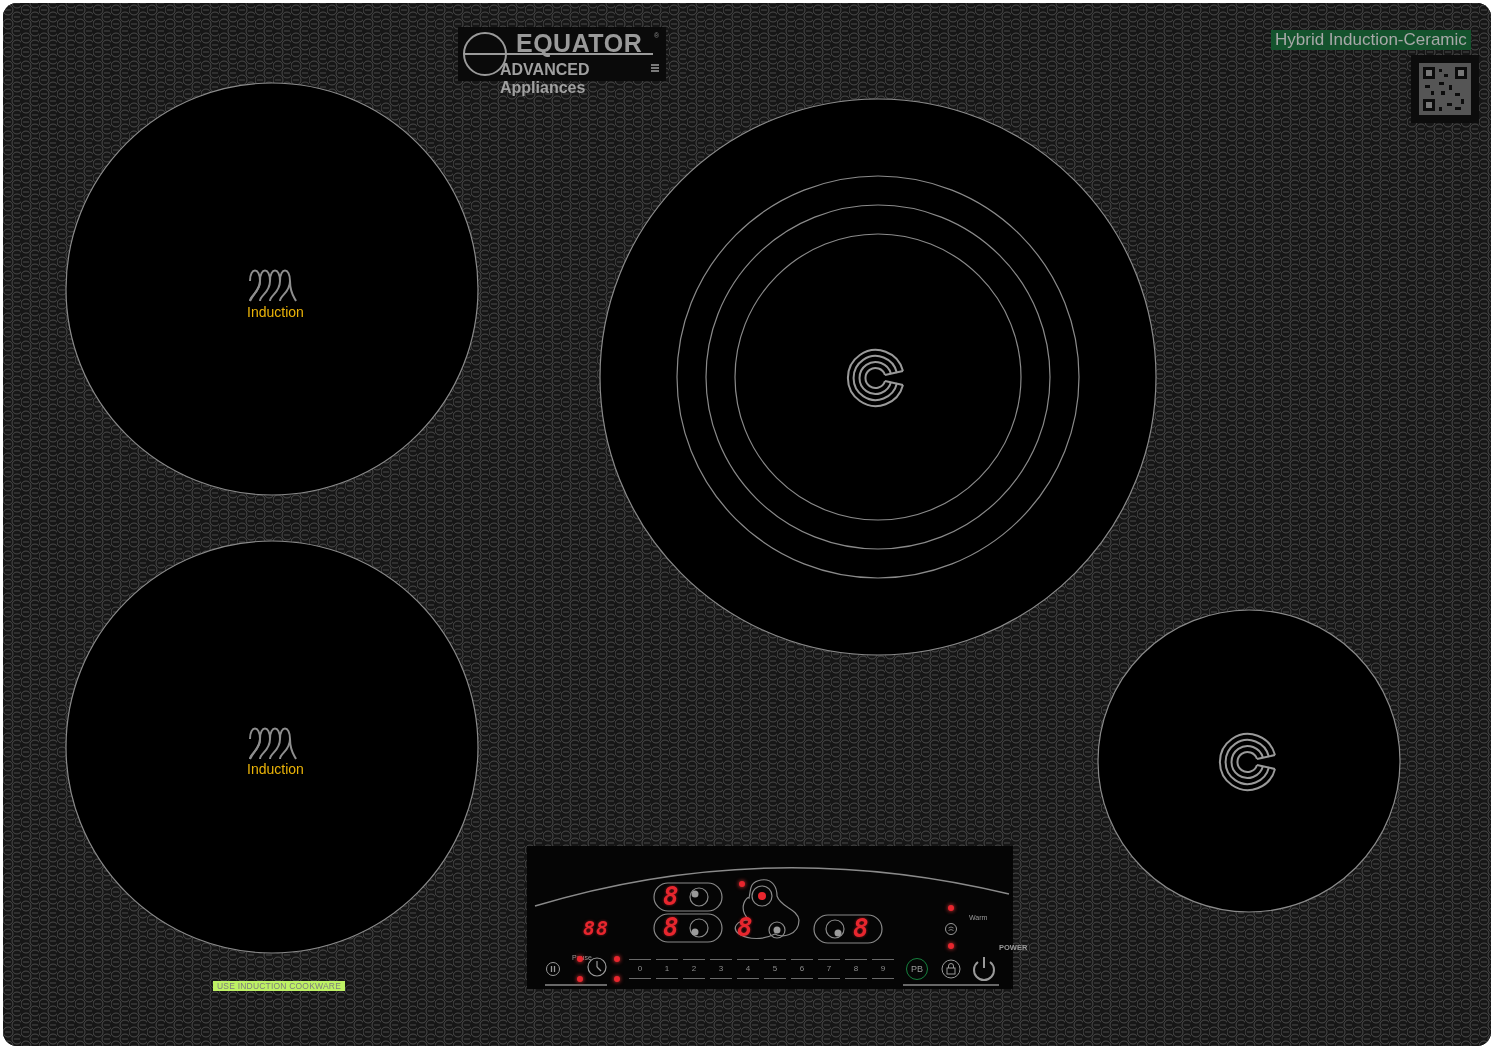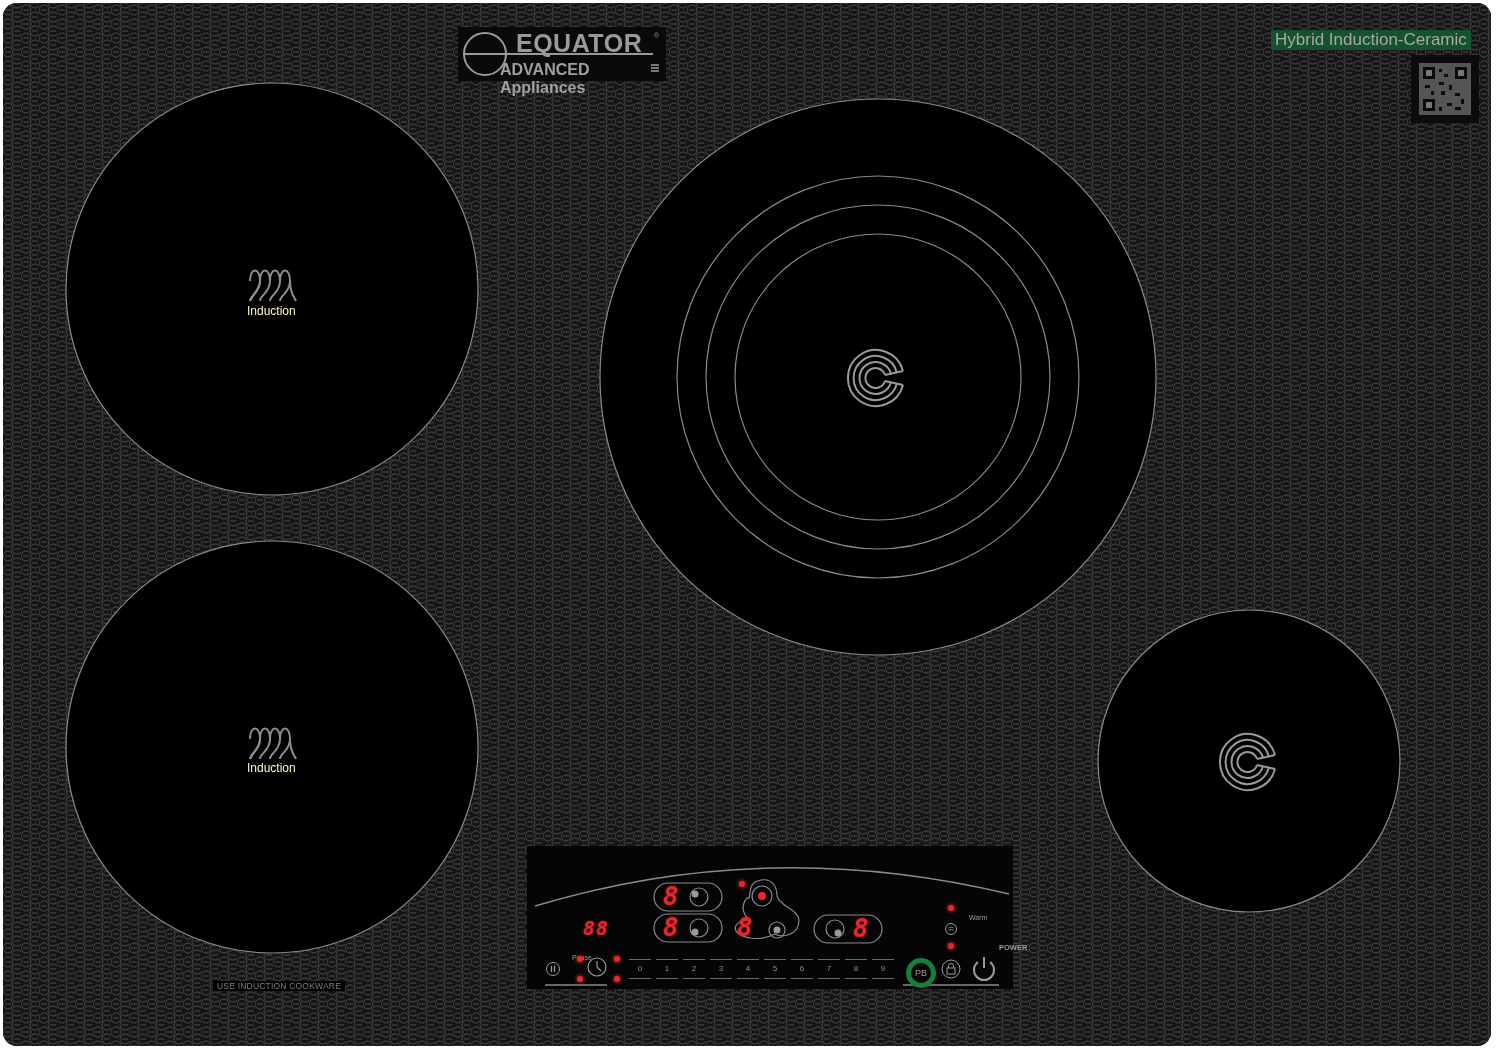--- a/index.html
+++ b/index.html
@@ -12,22 +12,22 @@
   .cooktop svg.bg { position:absolute; left:0; top:0; }
   .abs { position:absolute; }
   .logo-box {
     position:absolute; left:455px; top:24px; width:208px; height:54px; background:#0a0a0a;
   }
   .logo-title { position:absolute; left:58px; top:2px; color:#9a9a9a; font-size:25px; font-weight:bold; letter-spacing:0.5px; }
   .logo-reg { position:absolute; left:196px; top:5px; color:#888; font-size:7px; }
   .logo-sub { position:absolute; left:42px; top:34px; color:#a0a0a0; font-size:16px; font-weight:bold; }
   .model-label { position:absolute; left:1268px; top:27px; color:#a8a8a8; font-size:17px; background:#14532d; padding:0 4px; }
   .qr { position:absolute; left:1408px; top:52px; width:68px; height:68px; background:#0c0c0c; }
-  .burner-label { color:#fef9c3; font-size:12px; position:absolute; }
-  .cookware-note { position:absolute; left:210px; top:978px; color:#7d7d7d; font-size:8.5px; background:#000000; padding:0 4px; letter-spacing:0.2px; }
+  .burner-label { color:#eab308; font-size:14px; position:absolute; }
+  .cookware-note { position:absolute; left:210px; top:978px; color:#7d7d7d; font-size:8.5px; background:#bef264; padding:0 4px; letter-spacing:0.2px; }
   .panel { position:absolute; left:524px; top:843px; width:486px; height:143px; background:#050505; }
   .seg { position:absolute; color:#e8262e; font-family:"DejaVu Sans Mono", monospace; font-weight:bold; font-style:italic; text-shadow:0 0 3px rgba(232,38,46,0.6); }
   .small-lbl { position:absolute; color:#9a9a9a; font-size:7px;margin-left:28px; }
   .slider-key { position:absolute; width:22px; height:18px; color:#8e8e8e; font-size:8px; text-align:center; line-height:18px; border-top:1px solid #6a6a6a; border-bottom:1px solid #6a6a6a; }
   .led { position:absolute; width:6px; height:6px; border-radius:50%; background:#e8262e; box-shadow:0 0 4px #ff3a3a; }
 </style>
 </head>
 <body>
 
 <div class="cooktop">
@@ -206,21 +206,21 @@
     <div class="slider-key" style="left:129px;top:113px">1</div>
     <div class="slider-key" style="left:156px;top:113px">2</div>
     <div class="slider-key" style="left:183px;top:113px">3</div>
     <div class="slider-key" style="left:210px;top:113px">4</div>
     <div class="slider-key" style="left:237px;top:113px">5</div>
     <div class="slider-key" style="left:264px;top:113px">6</div>
     <div class="slider-key" style="left:291px;top:113px">7</div>
     <div class="slider-key" style="left:318px;top:113px">8</div>
     <div class="slider-key" style="left:345px;top:113px">9</div>
 
-    <div class="abs" style="left:379px;top:112px;width:20px;height:20px;border:5px solid #15803d;border-radius:50%;color:#9a9a9a;font-size:9px;text-align:center;line-height:20px">PB</div>
+    <div class="abs" style="left:379px;top:112px;width:20px;height:20px;border:1px solid #15803d;border-radius:50%;color:#9a9a9a;font-size:9px;text-align:center;line-height:20px">PB</div>
 
     <div class="led" style="left:421px;top:59px"></div>
     <span class="small-lbl" style="left:414px;top:68px">Warm</span>
     <svg class="abs" style="left:417px;top:76px" width="14" height="14">
       <circle cx="7" cy="7" r="5.5" fill="none" stroke="#9a9a9a" stroke-width="1"></circle>
       <path d="M4.5 6 Q7 4 9.5 6 M4.5 8.5 Q7 6.5 9.5 8.5" fill="none" stroke="#9a9a9a" stroke-width="0.8"></path>
     </svg>
 
     <div class="led" style="left:421px;top:97px"></div>
     <svg class="abs" style="left:413px;top:112px" width="22" height="22">

